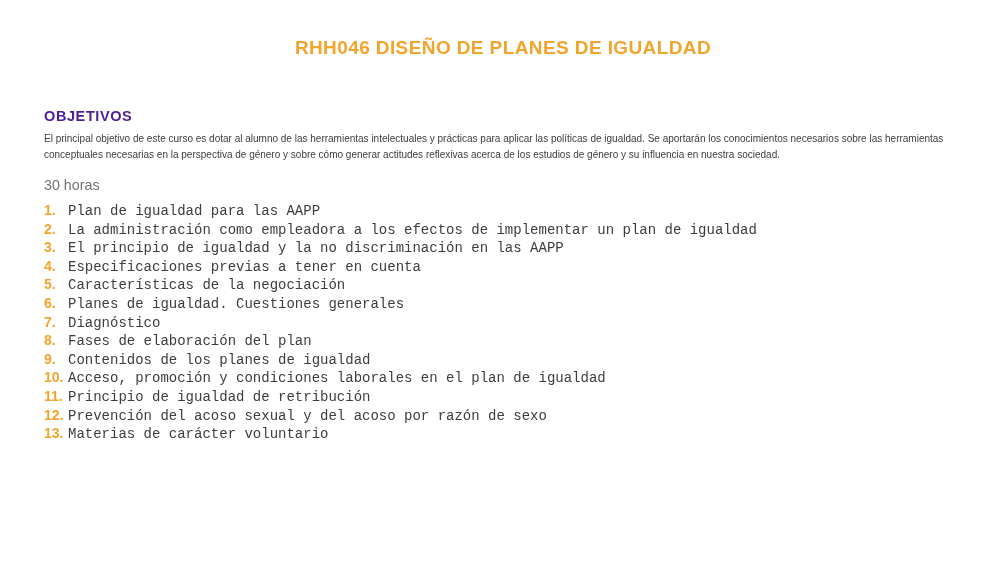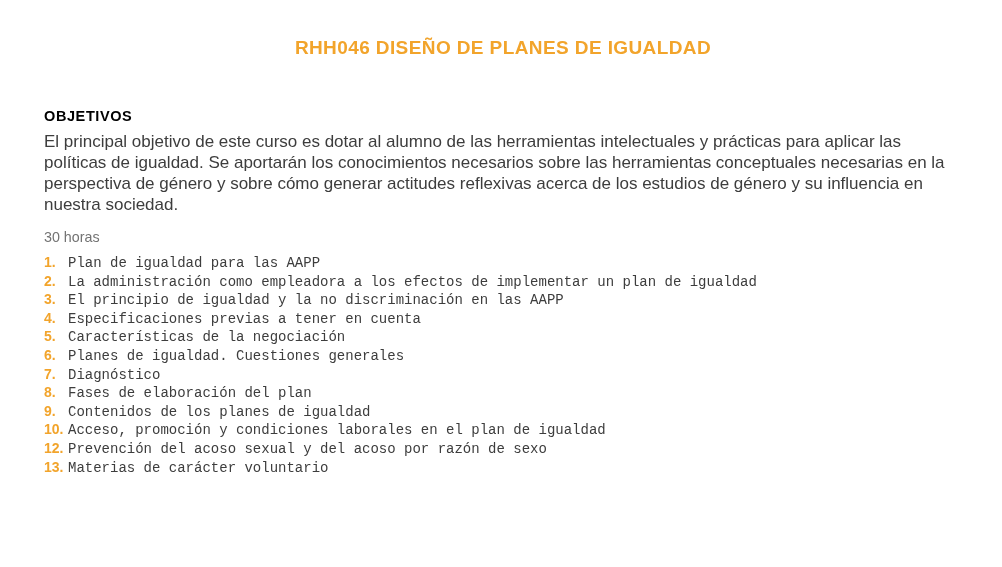--- a/index.html
+++ b/index.html
@@ -21,33 +21,33 @@
   .course-title {
     text-align: center;
     color: #F2A42B;
     font-size: 19px;
     font-weight: 700;
     letter-spacing: 0.4px;
     margin: 0 0 0 0;
     padding-top: 9px;
   }
   .section-heading {
-    color: #000000;
+    color: #4c1d95;
     font-size: 14.5px;
     font-weight: 600;
     letter-spacing: 0.6px;
     margin: 0;
   }
   .heading-objetivos { margin-top: 49px; }
   .heading-duracion  { margin-top: 40px; }
   .heading-temario   { margin-top: 44px; }
   .body-paragraph {
     color: #3D3D3D;
-    font-size: 17px;
-    line-height: 21px;
+    font-size: 10px;
+    line-height: 16px;
     margin: 7px 0 0 0;
     max-width: 925px;
   }
   .duration-value {
     color: #737373;
     font-size: 14.3px;
     margin: 14px 0 0 0;
   }
   .syllabus-list {
     margin: 9px 0 0 0;
@@ -122,20 +122,24 @@
       </li>
       <li class="syllabus-item">
         <span class="item-number">9.</span>
         <span class="item-text">Contenidos de los planes de igualdad</span>
       </li>
       <li class="syllabus-item">
         <span class="item-number">10.</span>
         <span class="item-text">Acceso, promoción y condiciones laborales en el plan de igualdad</span>
       </li>
       <li class="syllabus-item">
+        <span class="item-number">11.</span>
+        <span class="item-text">Principio de igualdad de retribución</span>
+      </li>
+      <li class="syllabus-item">
         <span class="item-number">12.</span>
         <span class="item-text">Prevención del acoso sexual y del acoso por razón de sexo</span>
       </li>
       <li class="syllabus-item">
         <span class="item-number">13.</span>
         <span class="item-text">Materias de carácter voluntario</span>
       </li>
     </ol>
 
   </div>

